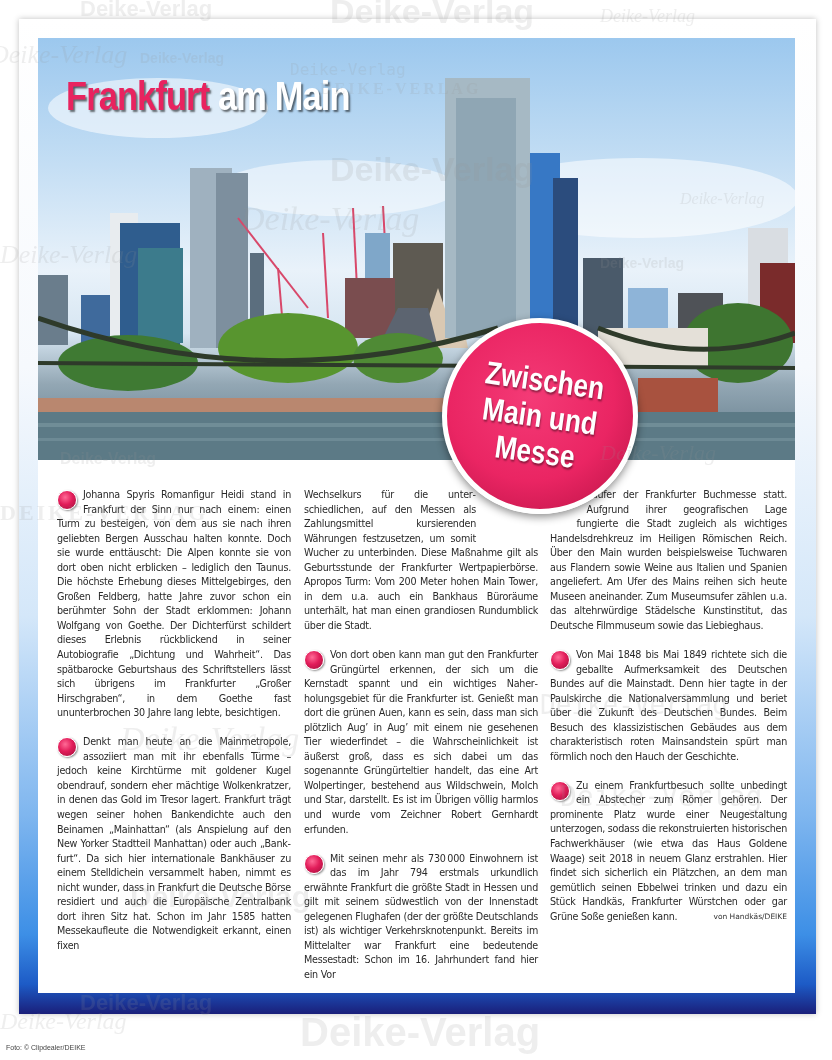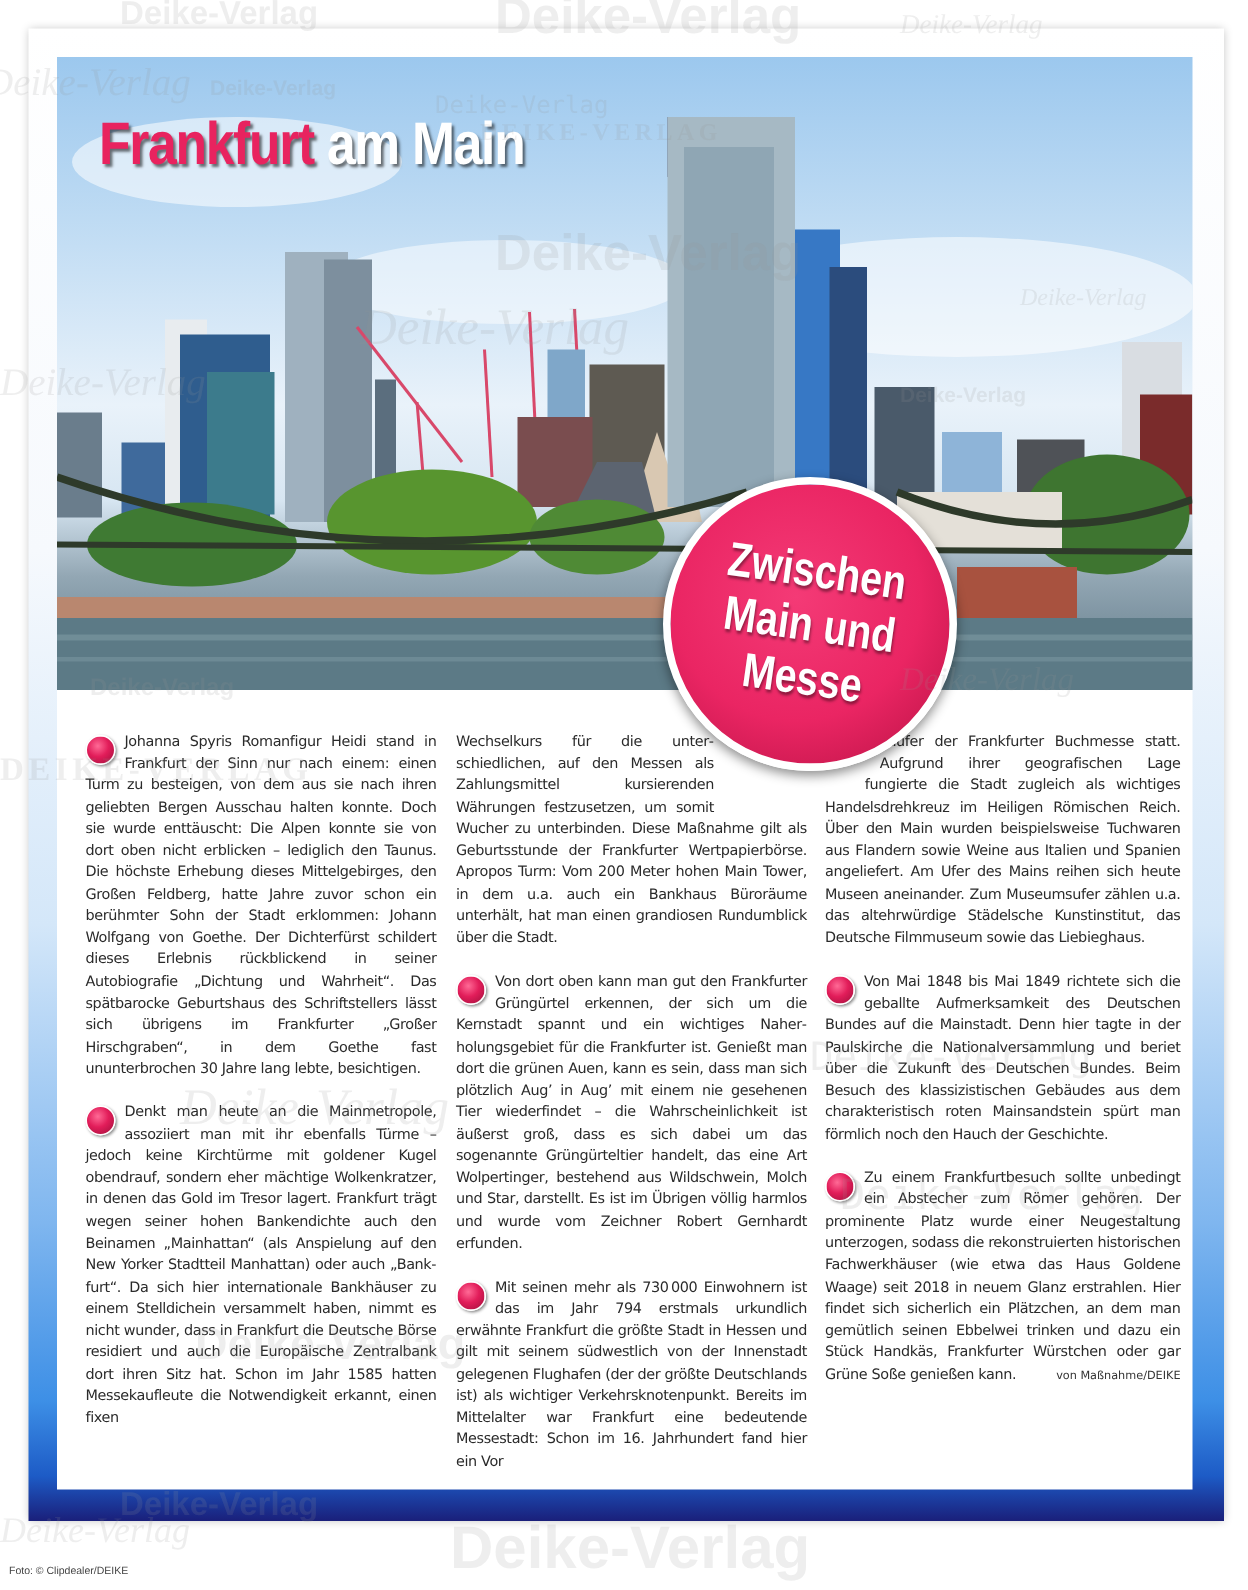--- a/index.html
+++ b/index.html
@@ -205,21 +205,21 @@
     <span class="dot-wrap">
         <span class="dot"></span>
       </span>
     <span>Von Mai 1848 bis Mai 1849 richtete sich die geballte Aufmerksamkeit des Deut­schen Bundes auf die Mainstadt. Denn hier tagte in der Paulskirche die Nationalversamm­lung und beriet über die Zukunft des Deut­schen Bundes. Beim Besuch des klassizisti­schen Gebäudes aus dem charakteristisch roten Mainsandstein spürt man förmlich noch den Hauch der Geschichte.</span>
   </div>
   <div class="para">
     <span class="dot-wrap">
         <span class="dot"></span>
       </span>
     <span>Zu einem Frankfurtbesuch sollte un­bedingt ein Abstecher zum Römer ge­hören. Der prominente Platz wurde einer Neu­gestaltung unterzogen, sodass die rekonstru­ierten historischen Fachwerkhäuser (wie etwa das Haus Goldene Waage) seit 2018 in neuem Glanz erstrahlen. Hier findet sich sicherlich ein Plätzchen, an dem man gemütlich seinen Eb­belwei trinken und dazu ein Stück Handkäs, Frankfurter Würstchen oder gar Grüne Soße genießen kann.</span>
-    <span class="credit">von Maßnahme/DEIKE</span>
+    <span class="credit">von Handkäs/DEIKE</span>
   </div>
 </div>
 
 <div class="photo-credit">Foto: © Clipdealer/DEIKE</div>
 
 <div class="wm bold" style="left:330px;top:-8px;font-size:34px;">Deike-Verlag</div>
 <div class="wm bold" style="left:80px;top:-4px;font-size:22px;">Deike-Verlag</div>
 <div class="wm serif" style="left:600px;top:6px;font-size:18px;">Deike-Verlag</div>
 <div class="wm serif" style="left:-10px;top:40px;font-size:26px;">Deike-Verlag</div>
 <div class="wm bold" style="left:140px;top:50px;font-size:14px;">Deike-Verlag</div>

